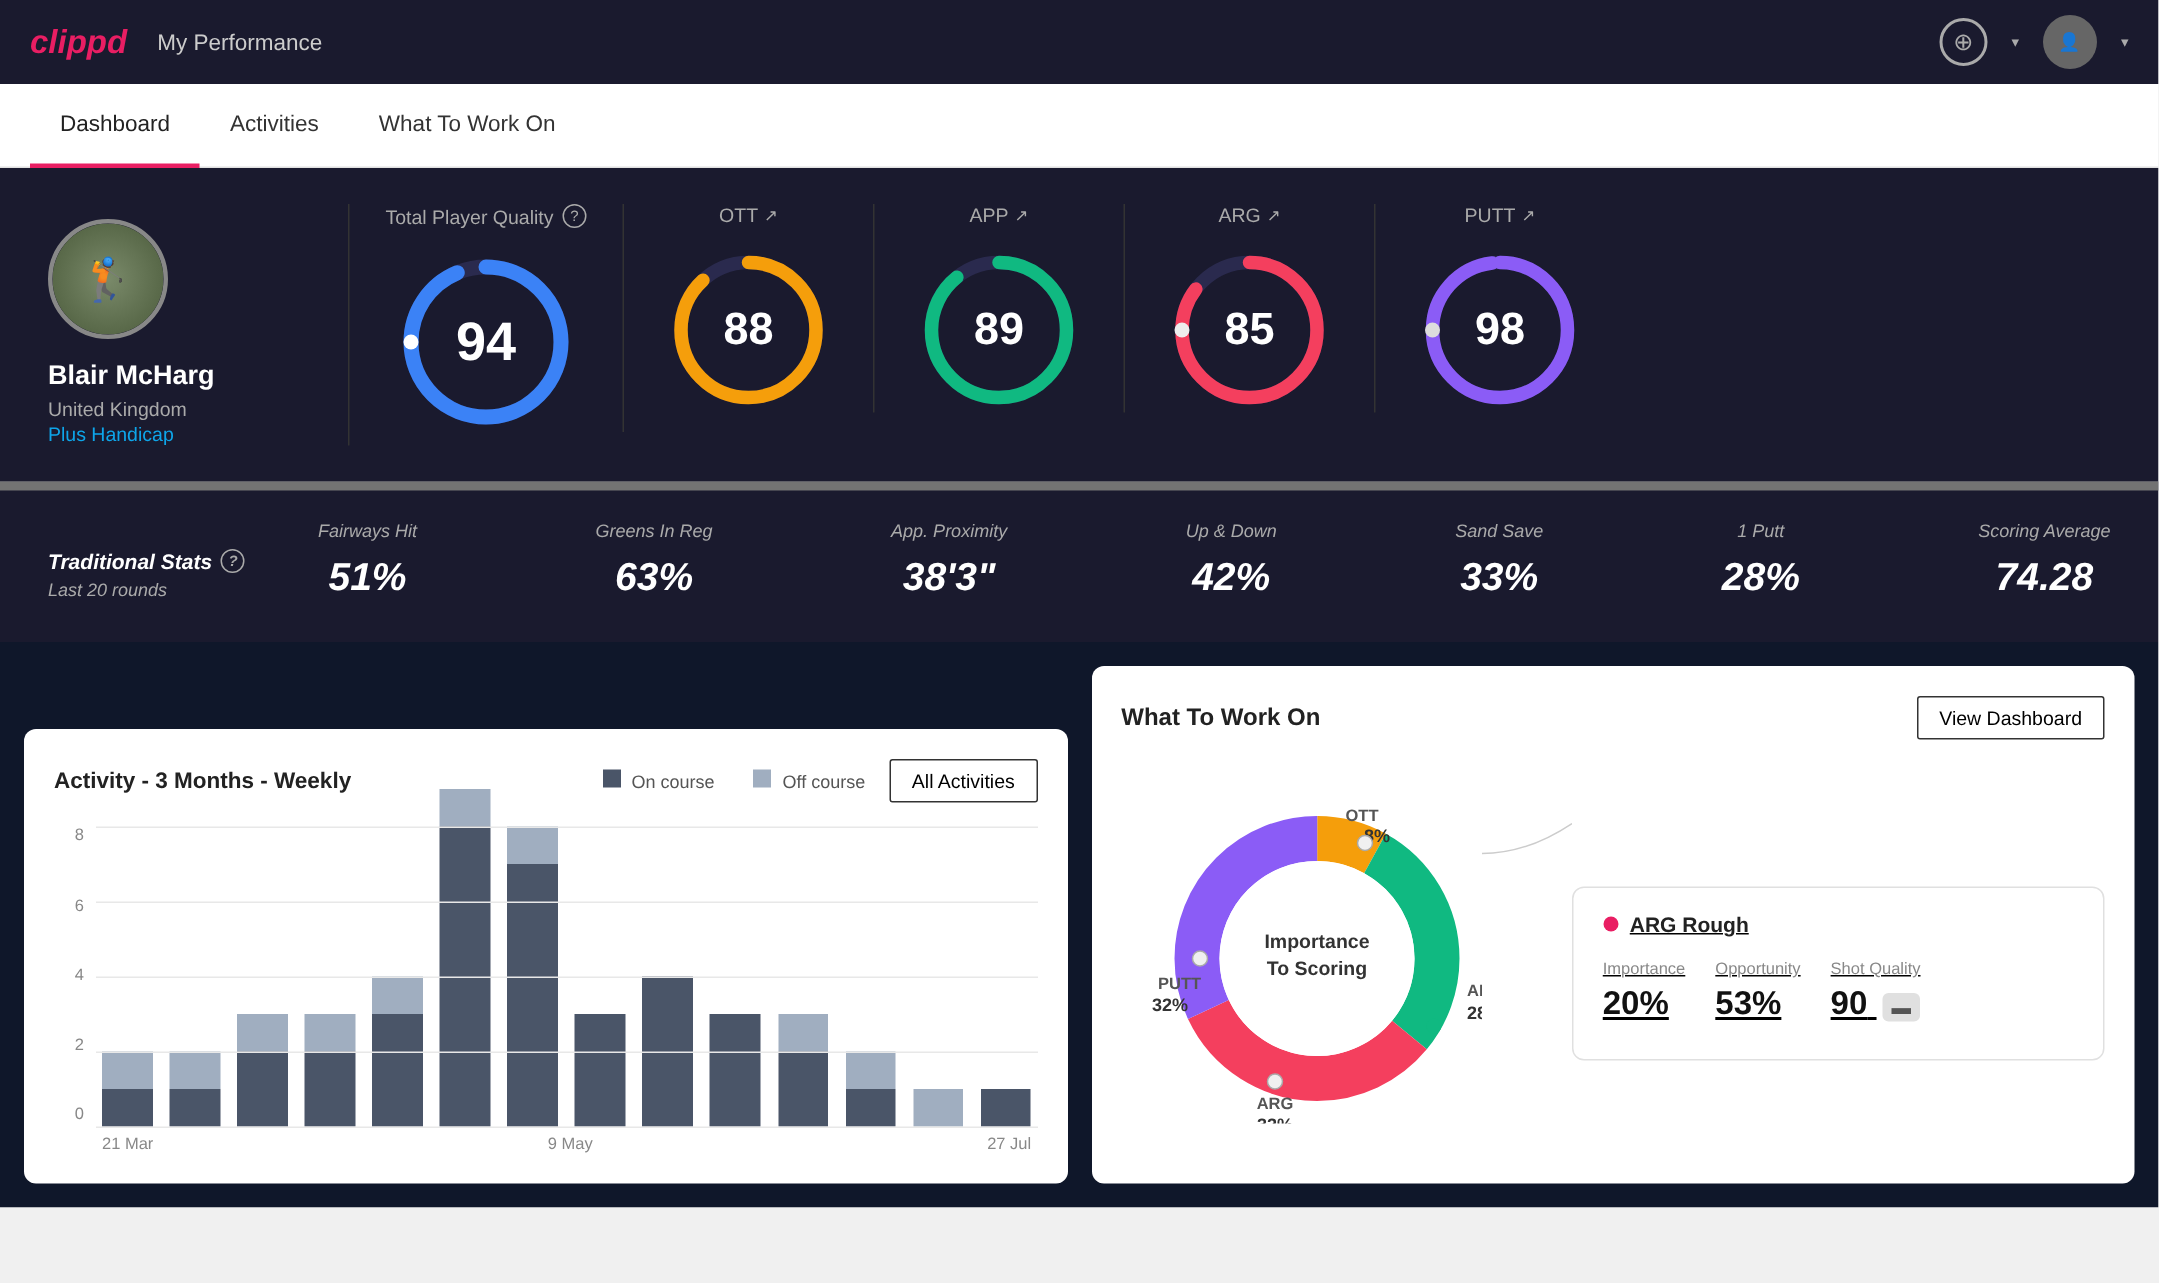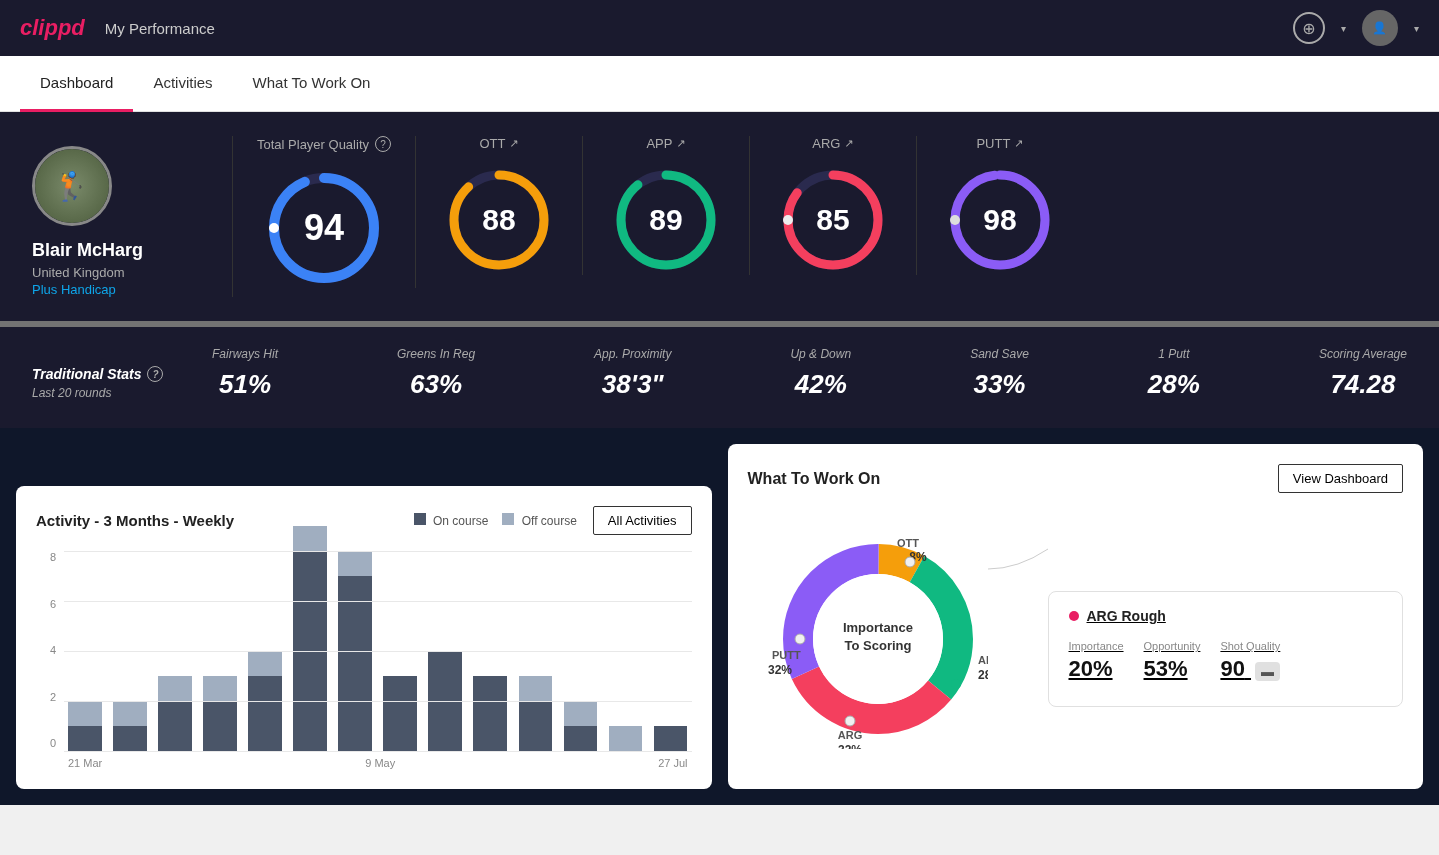--- a/index.html
+++ b/index.html
@@ -273,21 +273,21 @@
       margin-bottom: 16px;
     }
     .chart-title {
       font-size: 15px;
       font-weight: 600;
       color: #222;
     }
     .chart-legend {
       display: flex;
       align-items: center;
-      gap: 14px;
+      gap: 26px;
       font-size: 12px;
       color: #555;
     }
     .legend-dot {
       width: 12px; height: 12px;
       display: inline-block;
       margin-right: 4px;
     }
     .all-activities-btn {
       border: 1px solid #333;

